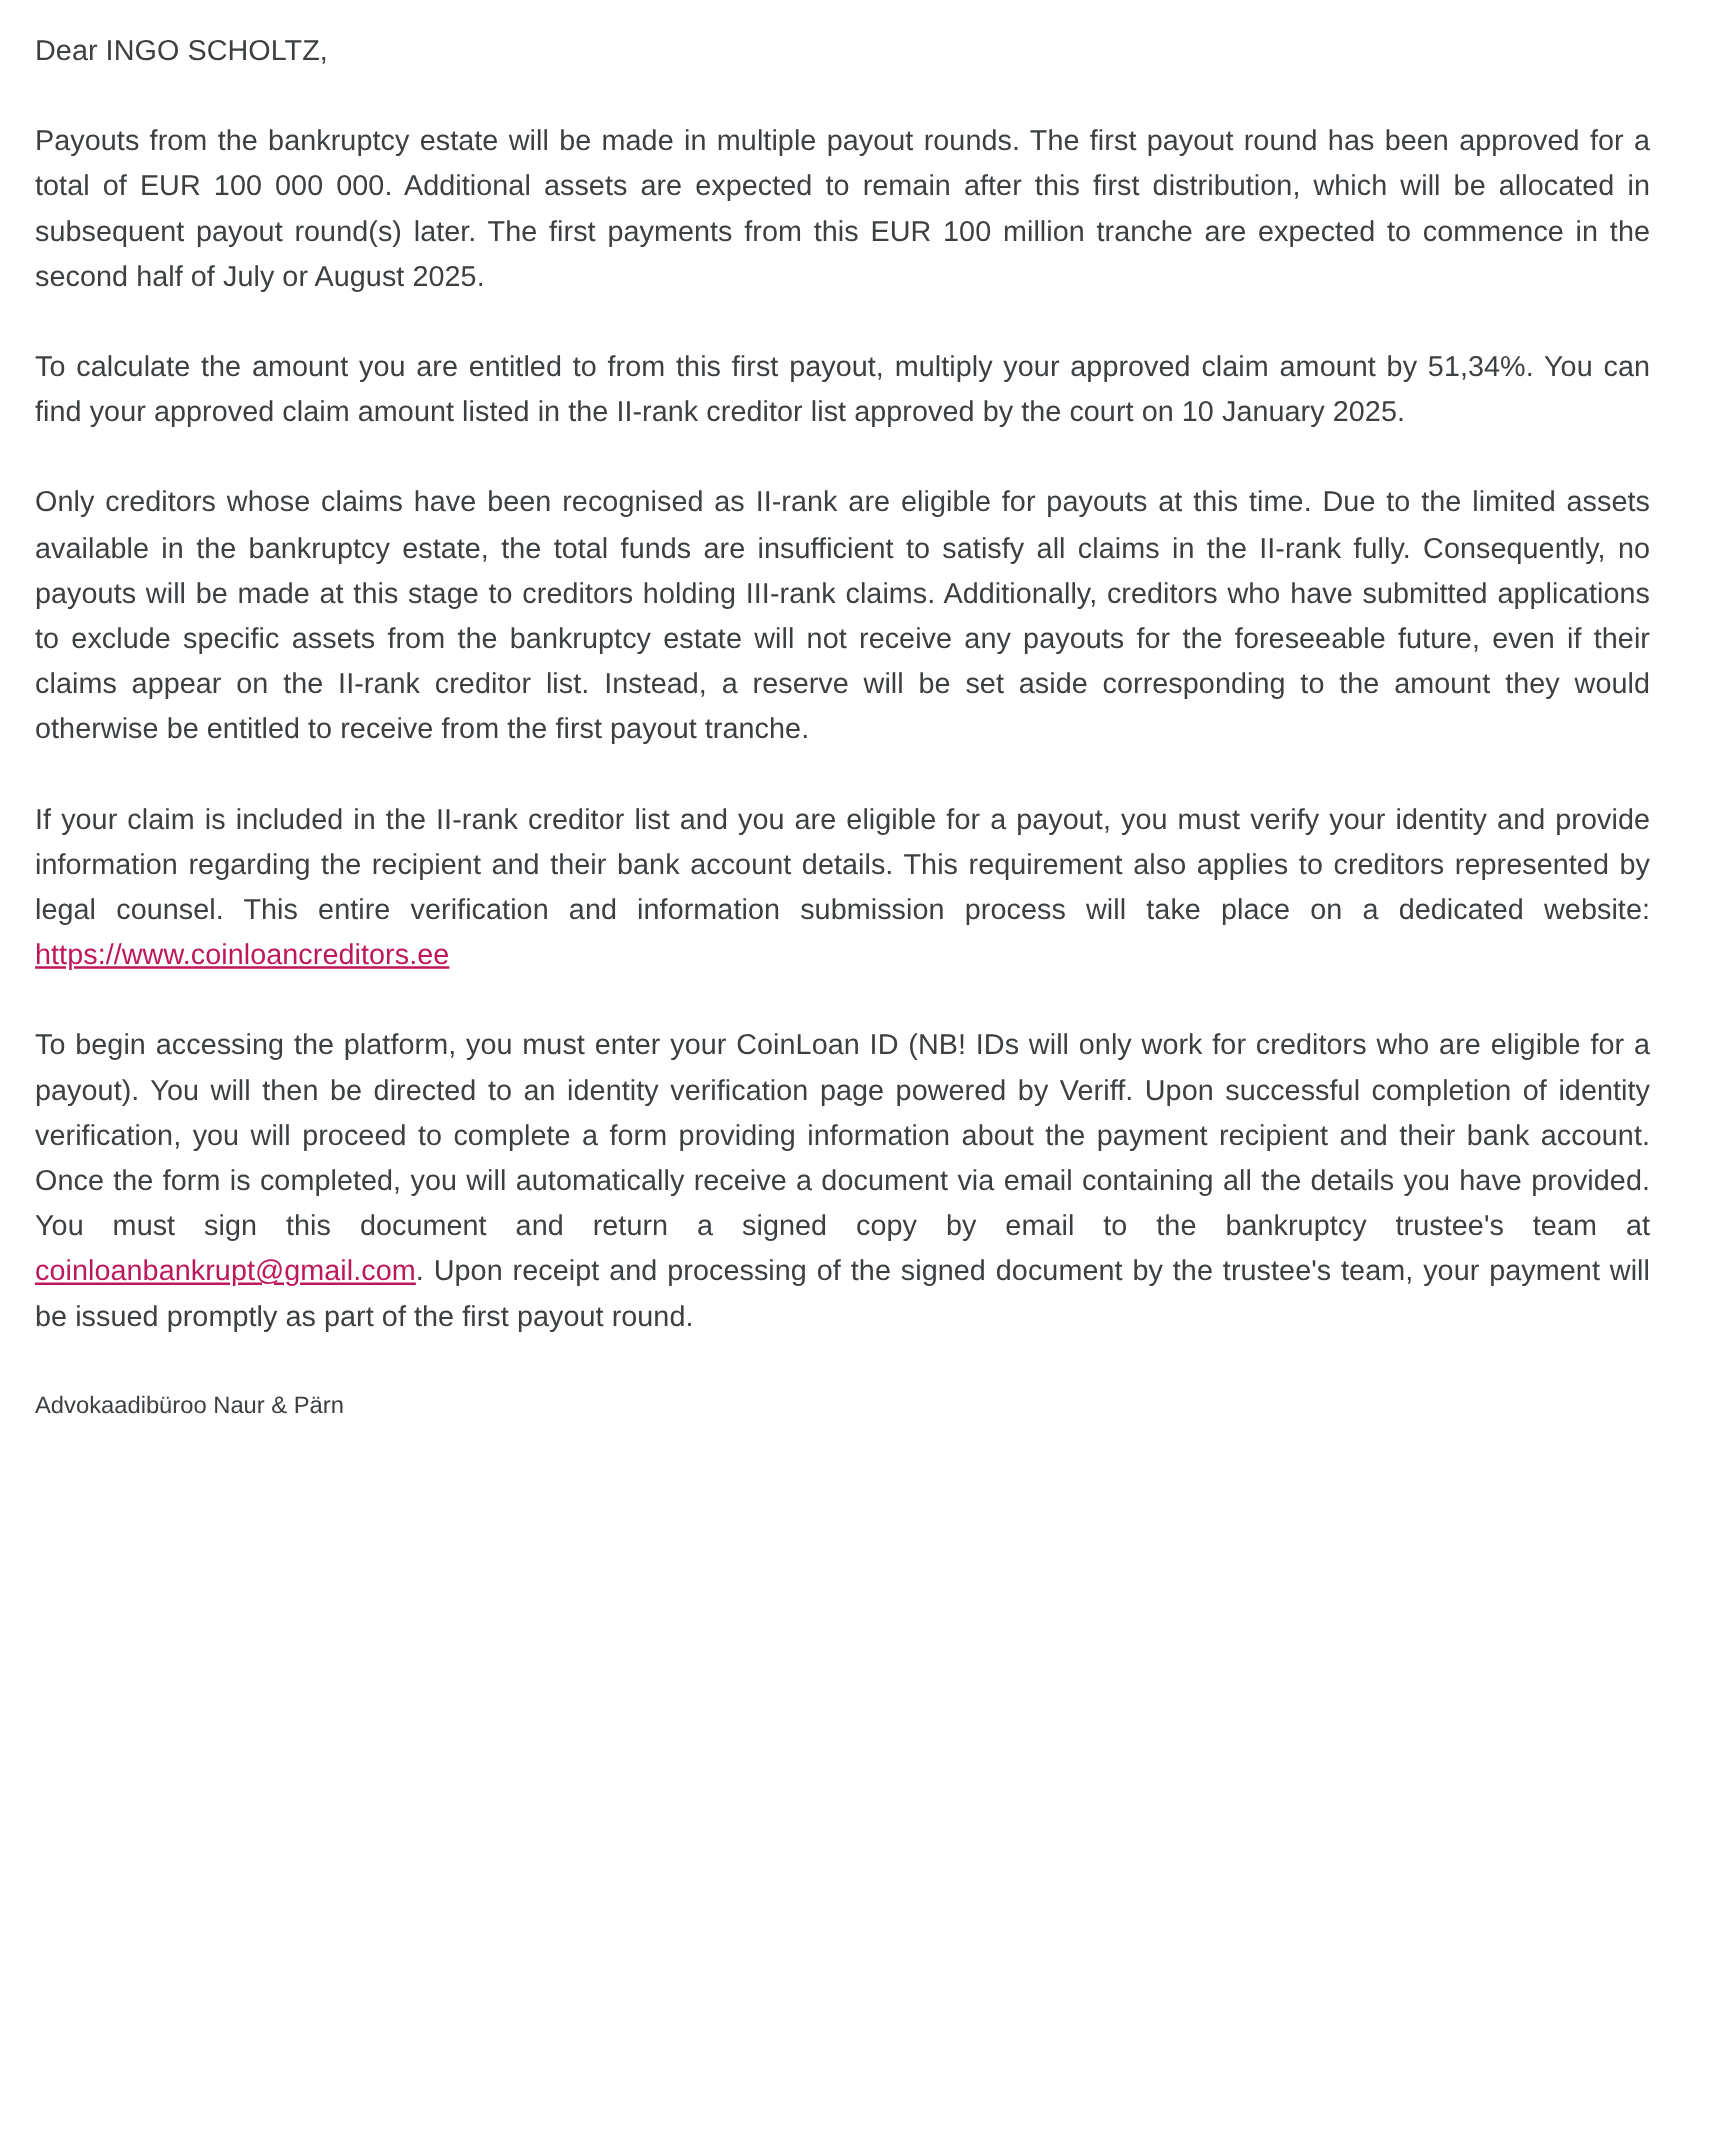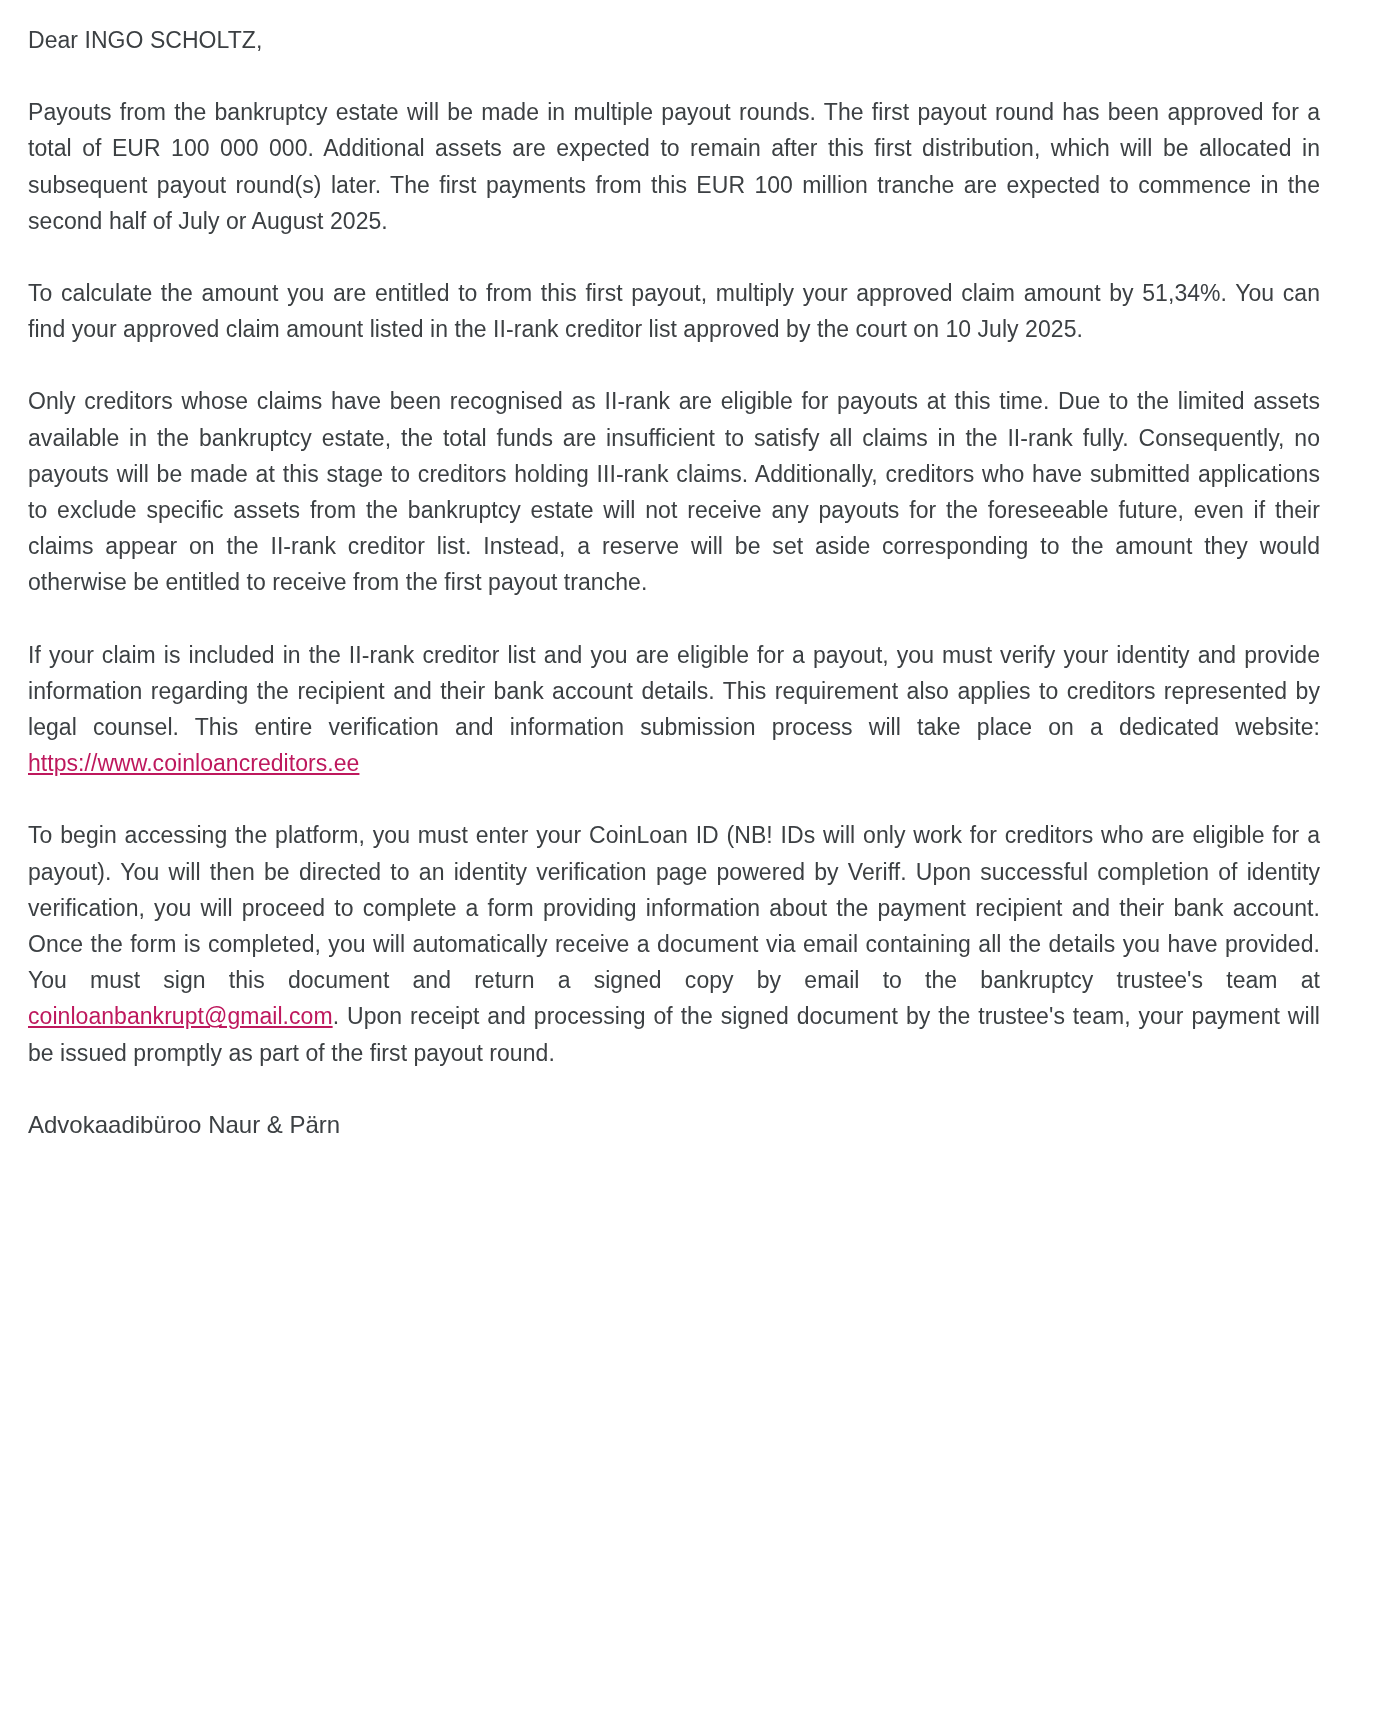--- a/index.html
+++ b/index.html
@@ -30,21 +30,21 @@
     letter-spacing: 0.05px;
   }
   .para.greeting {
     text-align: left;
     margin-bottom: 36px;
   }
   .para.left {
     text-align: left;
   }
   .block {
-    font-size: 24px;
+    font-size: 19px;
     line-height: 36.2px;
     text-align: left;
     margin: 0;
     color: #3c4043;
   }
   .block-group {
     margin: 0 0 36px 0;
   }
   .link {
     color: #be185d;
@@ -54,21 +54,21 @@
 </style>
 </head>
 <body>
 
 <div class="letter">
 
   <p class="para greeting">Dear INGO SCHOLTZ,</p>
 
   <p class="para">Payouts from the bankruptcy estate will be made in multiple payout rounds. The first payout round has been approved for a total of EUR 100 000 000. Additional assets are expected to remain after this first distribution, which will be allocated in subsequent payout round(s) later. The first payments from this EUR 100 million tranche are expected to commence in the second half of July or August 2025.</p>
 
-  <p class="para">To calculate the amount you are entitled to from this first payout, multiply your approved claim amount by 51,34%. You can find your approved claim amount listed in the II-rank creditor list approved by the court on 10 July 2025.</p>
+  <p class="para">To calculate the amount you are entitled to from this first payout, multiply your approved claim amount by 51,34%. You can find your approved claim amount listed in the II-rank creditor list approved by the court on 10 January 2025.</p>
 
   <p class="para">Only creditors whose claims have been recognised as II-rank are eligible for payouts at this time. Due to the limited assets available in the bankruptcy estate, the total funds are insufficient to satisfy all claims in the II-rank fully. Consequently, no payouts will be made at this stage to creditors holding III-rank claims. Additionally, creditors who have submitted applications to exclude specific assets from the bankruptcy estate will not receive any payouts for the foreseeable future, even if their claims appear on the II-rank creditor list. Instead, a reserve will be set aside corresponding to the amount they would otherwise be entitled to receive from the first payout tranche.</p>
 
   <p class="para"><span>If your claim is included in the II-rank creditor list and you are eligible for a payout, you must verify your identity and provide information regarding the recipient and their bank account details. This requirement also applies to creditors represented by legal counsel. This entire verification and information submission process will take place on a dedicated website: </span><a class="link" href="#">https://www.coinloancreditors.ee</a></p>
 
   <p class="para"><span>To begin accessing the platform, you must enter your CoinLoan ID (NB! IDs will only work for creditors who are eligible for a payout). You will then be directed to an identity verification page powered by Veriff. Upon successful completion of identity verification, you will proceed to complete a form providing information about the payment recipient and their bank account. Once the form is completed, you will automatically receive a document via email containing all the details you have provided. You must sign this document and return a signed copy by email to the bankruptcy trustee's team at </span><a class="link" href="#">coinloanbankrupt@gmail.com</a><span>. Upon receipt and processing of the signed document by the trustee's team, your payment will be issued promptly as part of the first payout round.</span></p>
 
 
 
   <div class="block-group">

